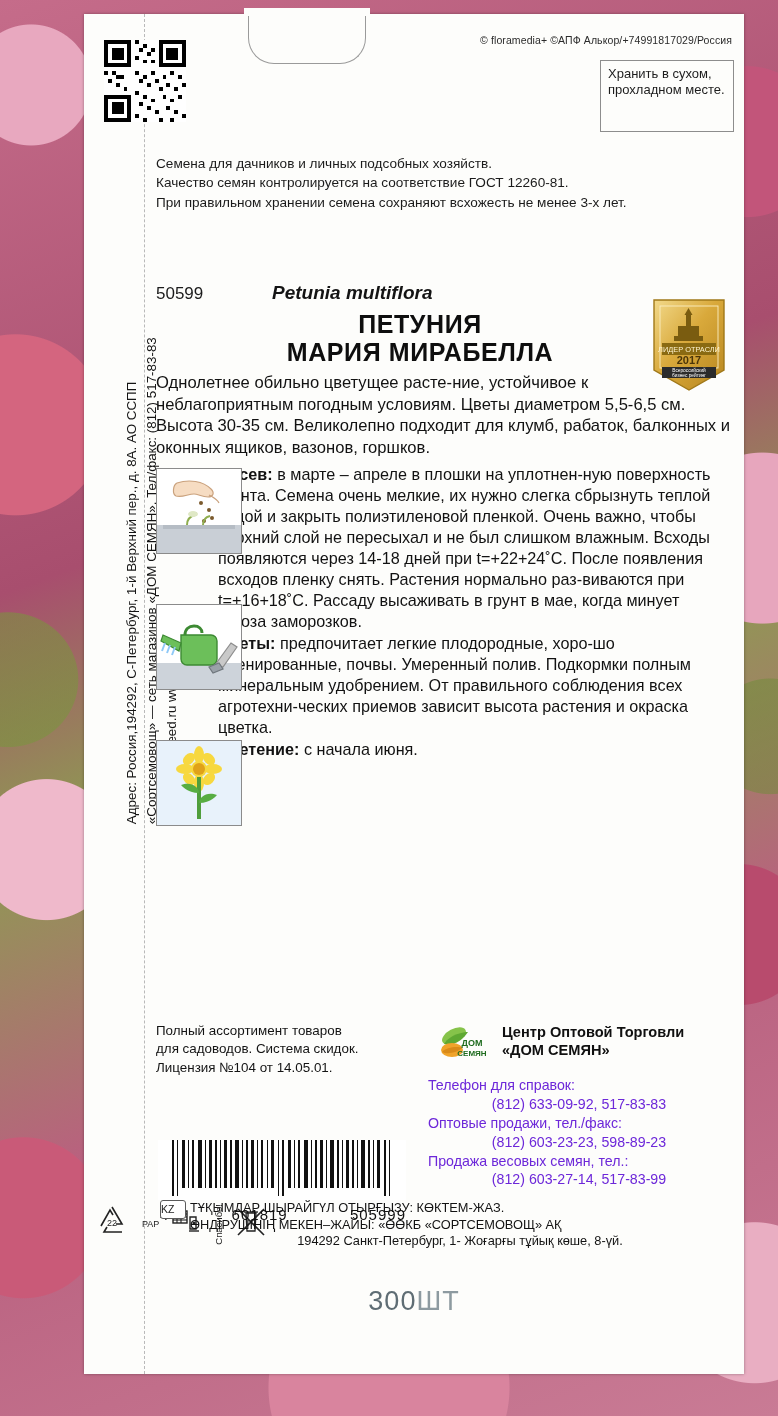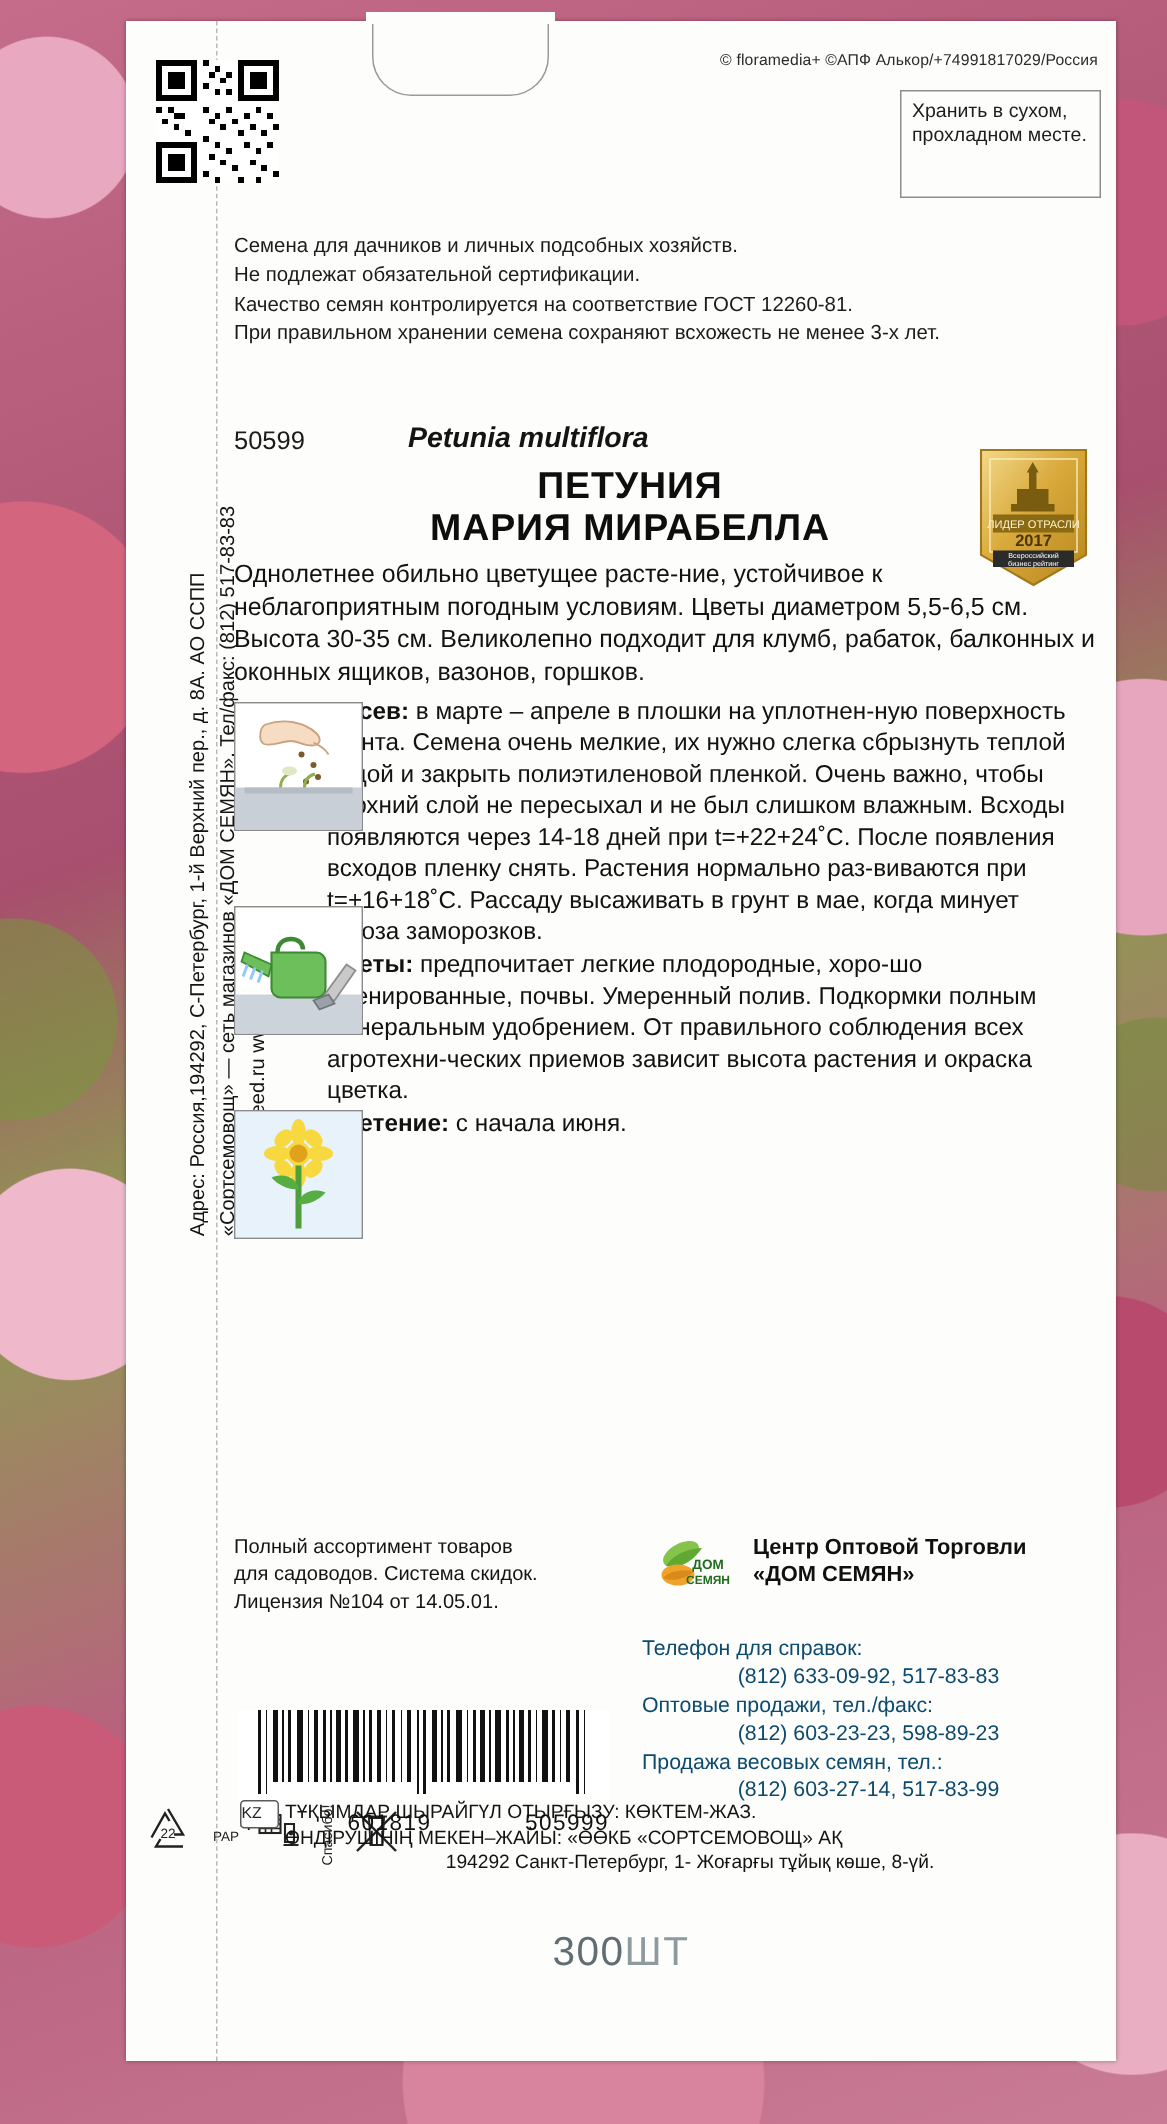--- a/index.html
+++ b/index.html
@@ -192,21 +192,21 @@
   }
   .bottom-right {
     position: absolute; left: 272px; top: 0; right: 0;
   }
   .firm-head { display: flex; align-items: flex-start; gap: 8px; }
   .firm-logo { width: 66px; height: 48px; flex: none; }
   .firm-name {
     font-size: 14.6px; font-weight: bold; line-height: 1.2; color: #101010;
     padding-top: 2px;
   }
-  .contacts { margin-top: 20px; font-size: 14.2px; line-height: 1.33; color: #0c4a6e; }
+  .contacts { margin-top: 6px; font-size: 14.2px; line-height: 1.33; color: #6d28d9; }
   .contacts .lbl { }
   .contacts .num { text-align: center; }
 
   
   .kz {
     position: absolute; left: 72px; right: 14px; top: 1186px;
     font-size: 12.8px; line-height: 1.3; color: #131313;
   }
   .kz-badge {
     position: absolute; left: 76px; top: 1186px;
@@ -302,21 +302,20 @@
         <rect x="14" y="12" width="1" height="1"></rect>
           <rect x="3" y="9" width="1" height="1"></rect>
       </g>
     </svg>
   </div>
 
   <div class="storage-box">Хранить в сухом, прохладном месте.</div>
 
   <div class="legal">
     <div>Семена для дачников и личных подсобных хозяйств.</div>
-    <div>Не подлежат обязательной сертификации.</div>
     <div>Качество семян контролируется на соответствие ГОСТ 12260-81.</div>
     <div>При правильном хранении семена сохраняют всхожесть не менее 3-х лет.</div>
   </div>
 
   <div class="side-address">Адрес: Россия,194292, С-Петербург, 1-й Верхний пер., д. 8А. АО ССПП «Сортсемовощ» — сеть магазинов «ДОМ СЕМЯН», Тел/факс: (812) 517-83-83 email: sso@seed.ru www.seed.ru</div>
 
   <div class="marks">
     <div>
       <svg width="40" height="40" viewBox="0 0 40 40">
         <g fill="none" stroke="#222" stroke-width="1.6">

